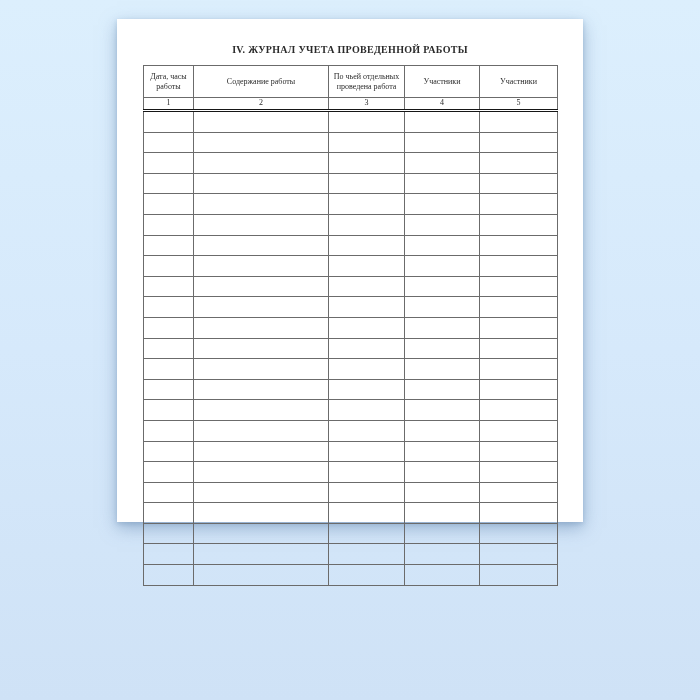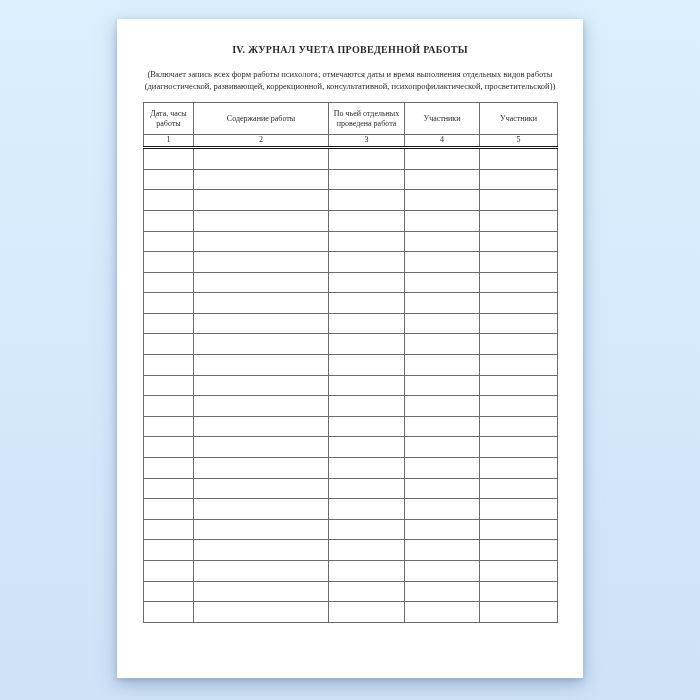--- a/index.html
+++ b/index.html
@@ -4,21 +4,21 @@
 <style>
   html, body { margin: 0; padding: 0; }
   body {
     width: 700px; height: 700px;
     position: relative; overflow: hidden;
     background: linear-gradient(180deg, #dceffd 0%, #d6e9fb 50%, #cfe2f6 100%);
     font-family: "Liberation Serif", serif;
   }
   .page {
     position: absolute; left: 117px; top: 19px;
-    width: 466px; height: 659px;
+    width: 466px; height: 503px;
     background: #ffffff;
     box-shadow: 0 6px 16px rgba(106, 139, 178, 0.55), 0 2px 5px rgba(106, 139, 178, 0.35);
     box-sizing: border-box;
   }
   .doc-title {
     margin-top: 25px;
     text-align: center;
     font-weight: bold;
     font-size: 10px;
     letter-spacing: 0.3px;
@@ -64,21 +64,20 @@
     padding: 0;
   }
 </style>
 </head>
 <body>
 
 <div class="page">
 
   <div class="doc-title">IV. ЖУРНАЛ УЧЕТА ПРОВЕДЕННОЙ РАБОТЫ</div>
 
-  <div class="doc-subtitle">(Включает запись всех форм работы психолога; отмечаются даты и время выполнения отдельных видов работы (диагностической, развивающей, коррекционной, консультативной, психопрофилактической, просветительской))</div>
 
   <table class="journal">
     <colgroup>
       <col style="width: 50px;">
         <col style="width: 135px;">
         <col style="width: 76px;">
         <col style="width: 75px;">
         <col style="width: 78px;">
     </colgroup>
     <thead>

